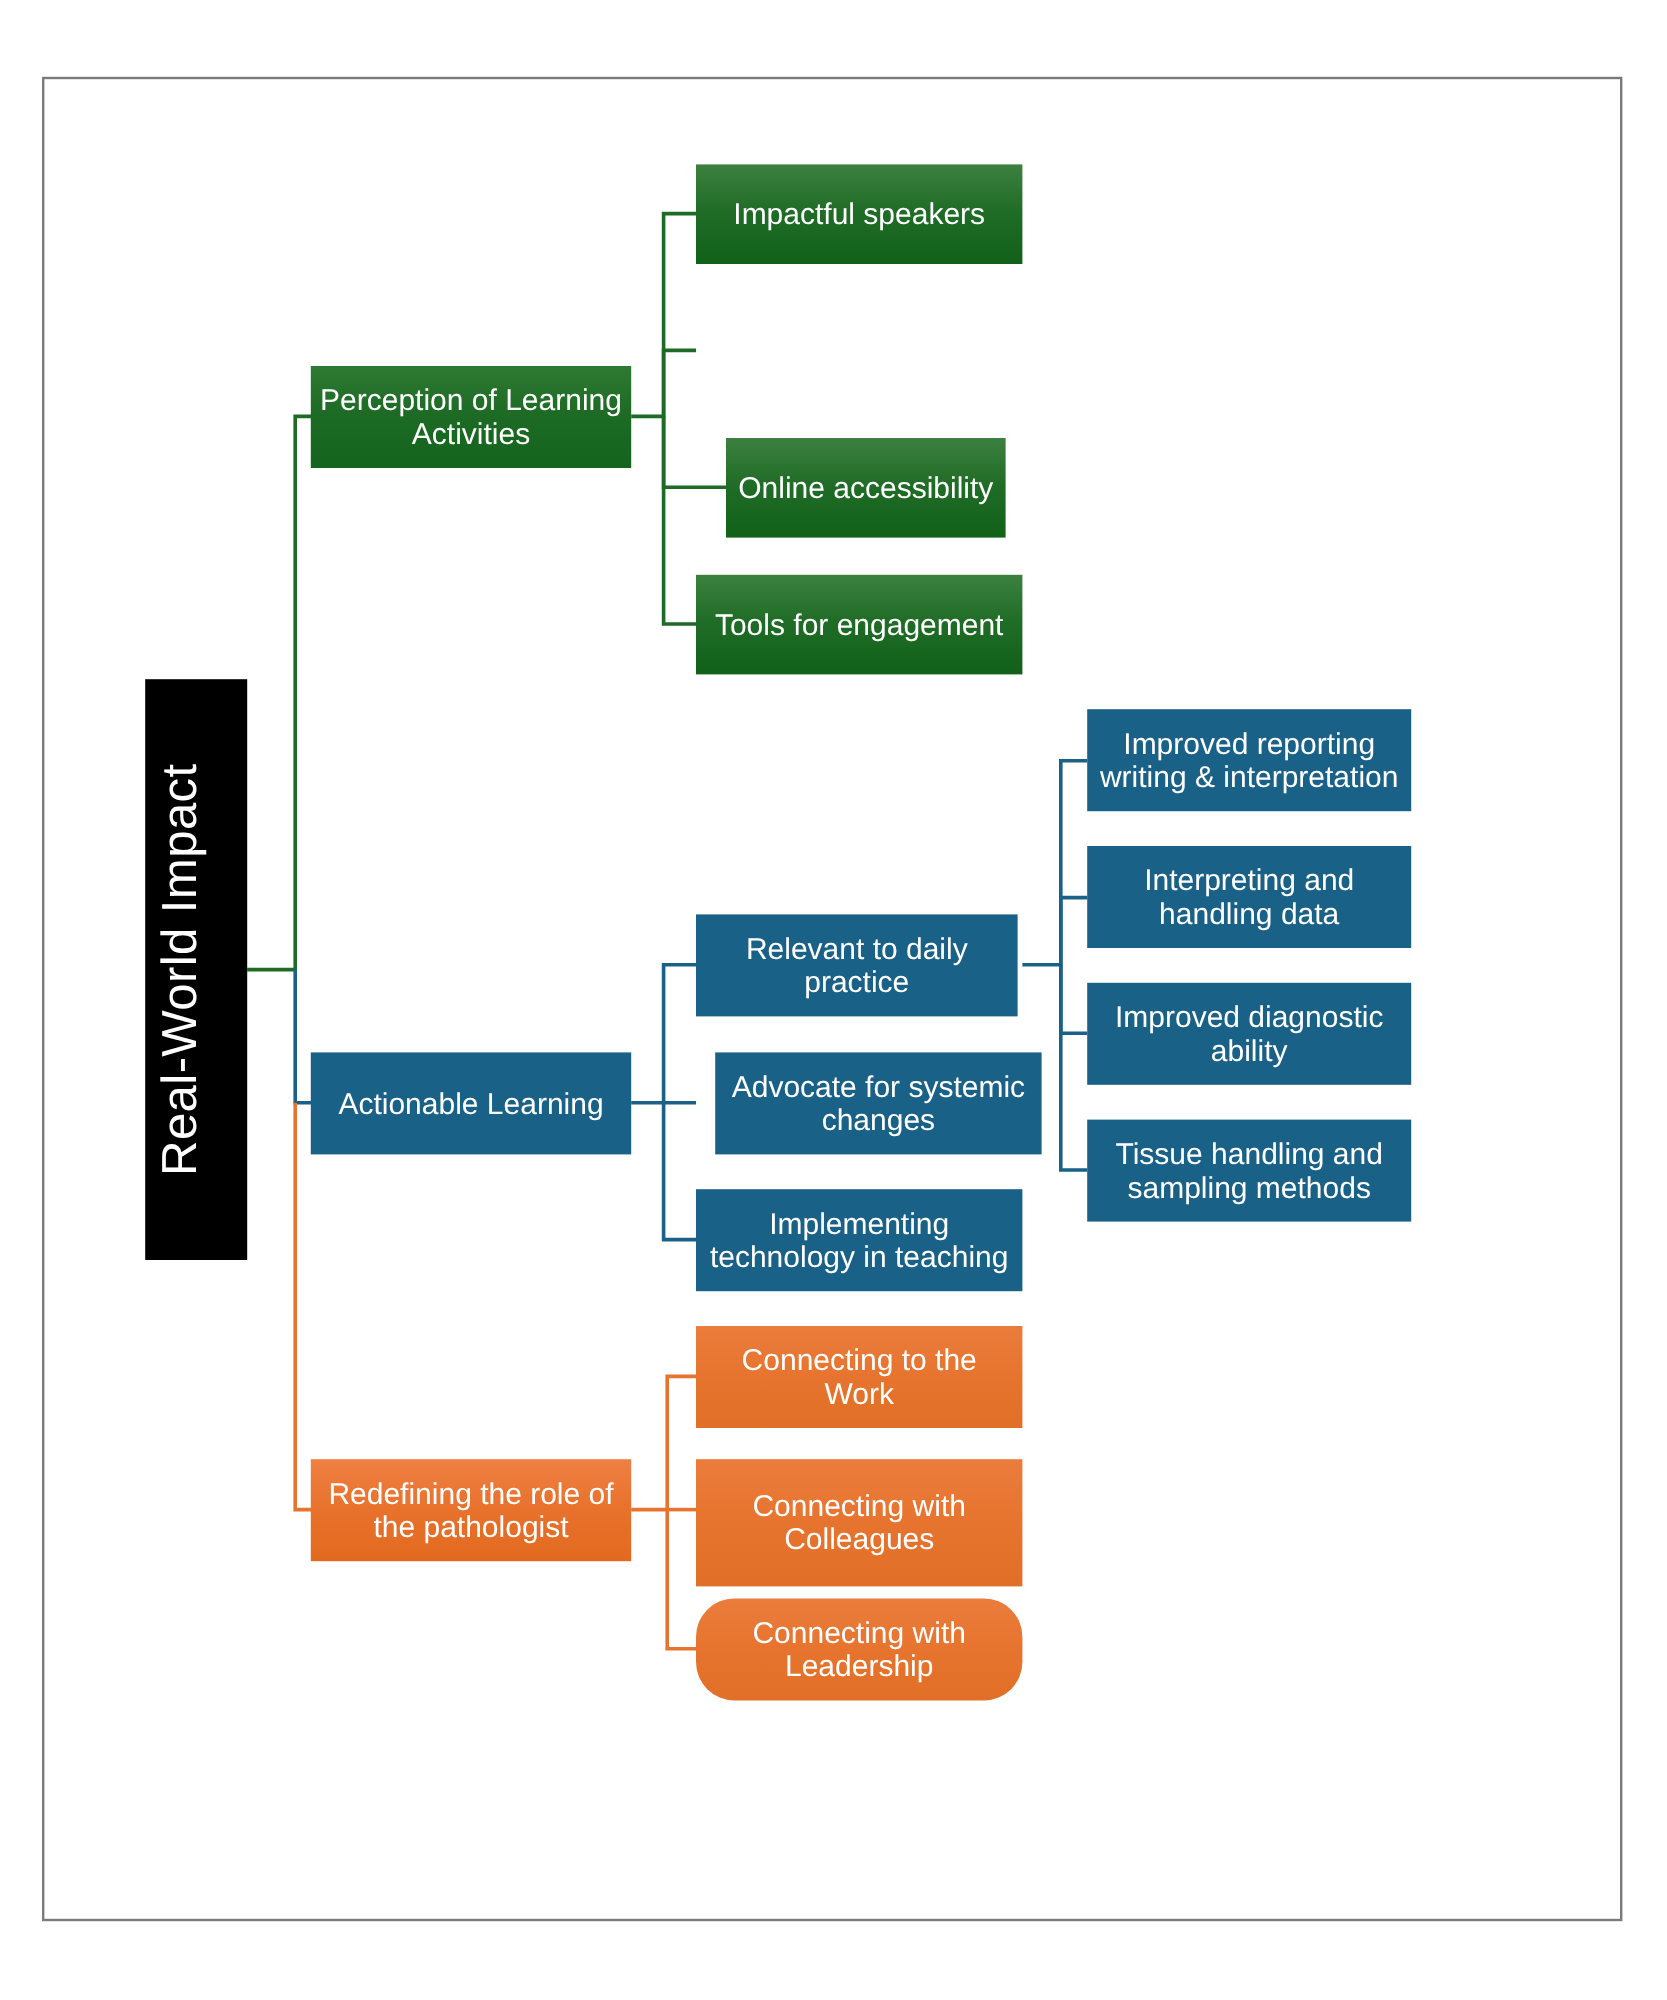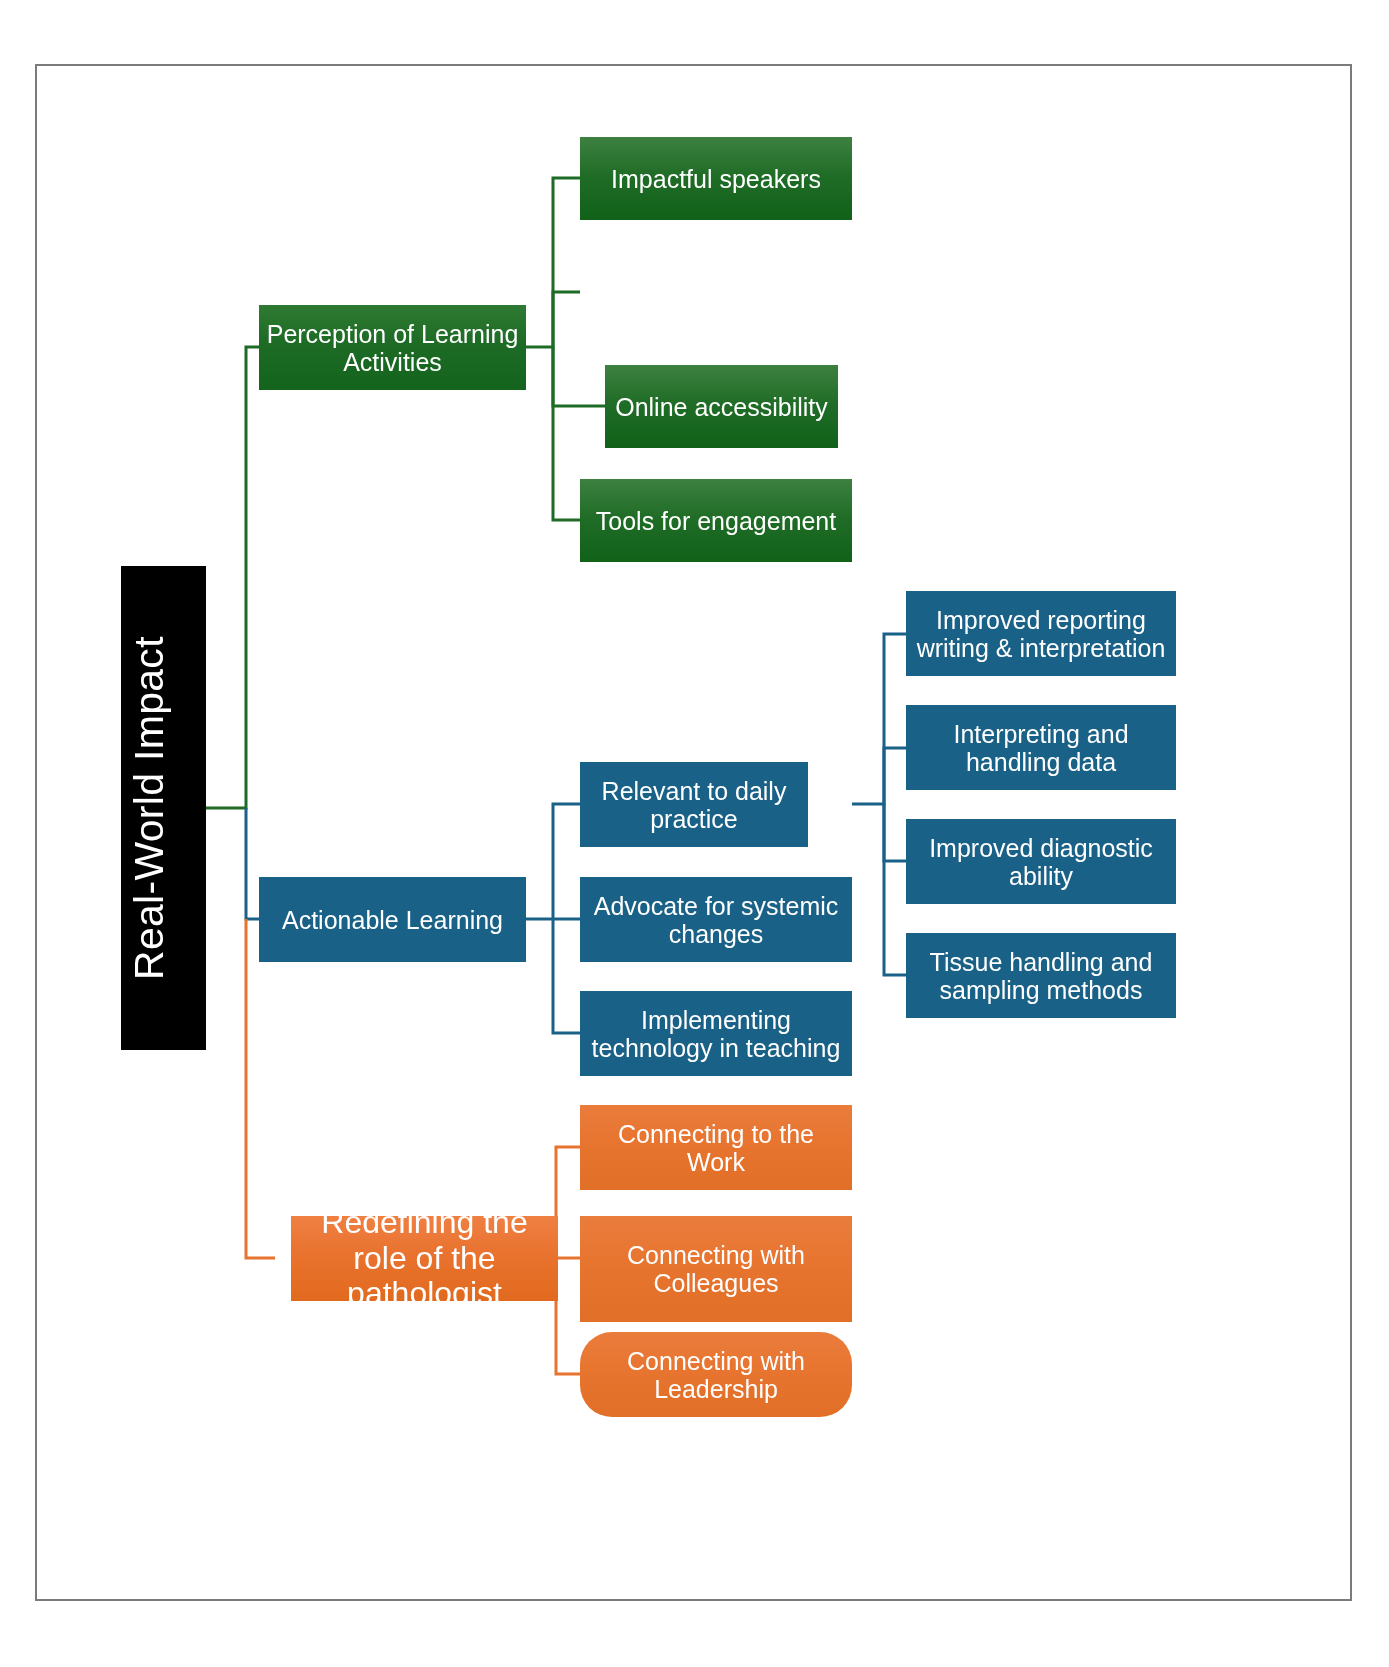--- a/index.html
+++ b/index.html
@@ -93,22 +93,21 @@
     font-size: 25px;
   }
   .blue-leaf2 {
     background: #1a6187;
     font-size: 25px;
   }
 
   
   .orange-main {
     background: linear-gradient(to bottom, #ef8043 0%, #e8712c 50%, #e26a1f 100%);
-    font-size: 32px;
-    margin-left: 32px;
+    font-size: 25px;
   }
   .orange-leaf {
     background: linear-gradient(to bottom, #ea7c3c 0%, #e7742e 50%, #e26f27 100%);
     font-size: 25px;
   }
 </style>
 </head>
 <body>
 
 <div id="canvas">
@@ -173,25 +172,25 @@
     </div>
 
     <div class="node green-leaf" style="left:580px; top:479px; width:272px; height:83px;justify-content:center;">
       <span>Tools for engagement</span>
     </div>
 
     <div class="node blue-main" style="left:259px; top:877px; width:267px; height:85px;">
       <span>Actionable Learning</span>
     </div>
 
-    <div class="node blue-leaf" style="left:580px; top:762px; width:228px; height:85px;">
+    <div class="node blue-leaf" style="left:580px; top:762px; width:268px; height:85px;">
       <span>Relevant to daily practice</span>
     </div>
 
-    <div class="node blue-leaf" style="left:580px; top:877px; width:272px; height:85px;">
+    <div class="node blue-leaf" style="left:596px; top:877px; width:272px; height:85px;">
       <span>Advocate for systemic changes</span>
     </div>
 
     <div class="node blue-leaf" style="left:580px; top:991px; width:272px; height:85px;">
       <span>Implementing technology in teaching</span>
     </div>
 
     <div class="node blue-leaf2" style="left:906px; top:591px; width:270px; height:85px;">
       <span>Improved reporting writing &amp; interpretation</span>
     </div>

